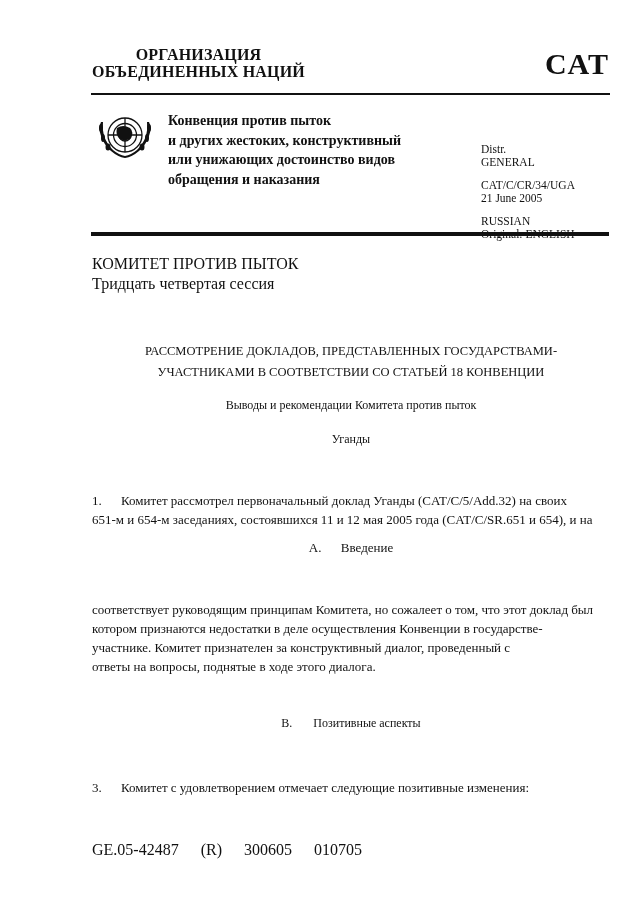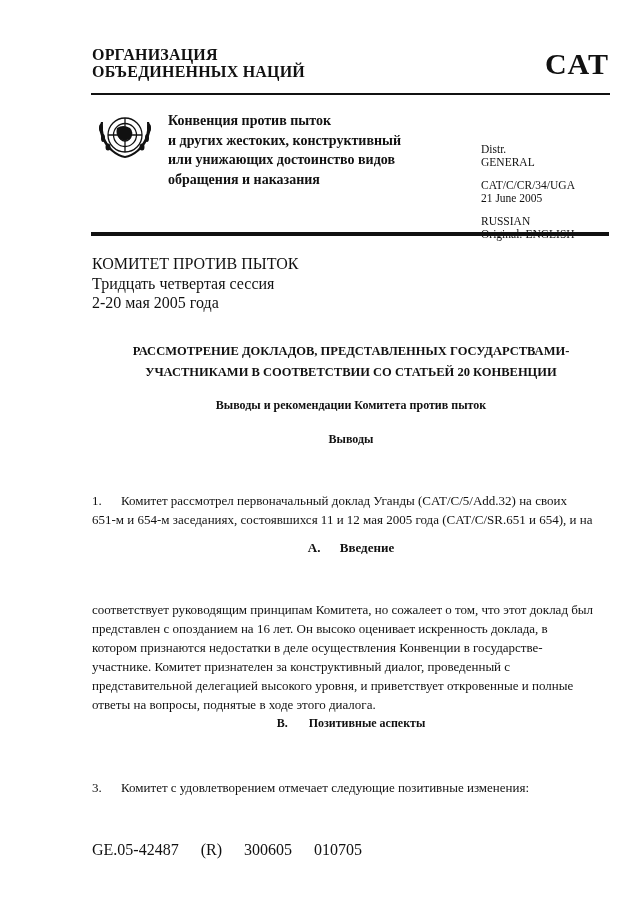--- a/index.html
+++ b/index.html
@@ -1,28 +1,28 @@
 <!DOCTYPE html>
 <html><head>
 <meta charset="utf-8">
 <style>
   html, body { margin: 0; padding: 0; background: #ffffff; }
   body { width: 640px; height: 905px; position: relative; overflow: hidden;
          font-family: "Liberation Serif", "DejaVu Serif", serif; color: #111; }
   .abs { position: absolute; }
-  .org { left: 92px; top: 46px; font-weight: bold; font-size: 16px; line-height: 17px; letter-spacing: 0.2px; }
+  .org { left: 92px; top: 46px; font-weight: bold; font-size: 16px; line-height: 17px; letter-spacing: 0.2px; text-align: center; }
   .cat { right: 31px; top: 42px; font-weight: bold; font-size: 30px; line-height: 44px; letter-spacing: 1px; }
   .rule-thin { left: 91px; top: 93px; width: 519px; height: 2px; background: #111; }
   .rule-thick { left: 91px; top: 232px; width: 518px; height: 4px; background: #111; }
   .emblem { left: 95px; top: 108px; width: 60px; height: 58px; }
   .conv { left: 168px; top: 111px; font-weight: bold; font-size: 14px; line-height: 19.5px; }
   .distr { left: 481px; top: 109px; font-size: 11.5px; line-height: 13px; margin-top: 34px; }
   .distr .gap { height: 10px; }
   .committee { left: 92px; top: 254px; font-size: 16px; line-height: 19.5px; }
-  .center { left: 92px; width: 518px; text-align: center; font-weight: bold; }
+  .center { left: 92px; width: 518px; text-align: center; font-weight: normal; }
   .title { top: 341px; font-size: 12.5px; line-height: 21px; }
   .sub { top: 398px; font-size: 12px; }
   .country { top: 432px; font-size: 12px; }
   .para { left: 92px; width: 518px; font-size: 13px; line-height: 19px; margin-top: 28px; }
   .para .num { display: inline-block; width: 29px; }
   .secA { top: 540px; font-size: 13px; }
   .secB { top: 716px; font-size: 12px; }
   .sec .letter { display: inline-block; width: 32px; text-align: left; }
   .footer { left: 92px; top: 841px; font-size: 16px; word-spacing: 4px; }
   .footer span { margin-right: 14px; }
@@ -76,45 +76,42 @@
   <div class="gap"></div>
   <div>RUSSIAN</div>
   <div>Original:  ENGLISH</div>
 </div>
 
 <div class="abs rule-thick"></div>
 
 <div class="abs committee">
   <div>КОМИТЕТ ПРОТИВ ПЫТОК</div>
   <div>Тридцать четвертая сессия</div>
-  <div>2-20 мая 2005 года</div>
 </div>
 
 <div class="abs center title">
   <div>РАССМОТРЕНИЕ ДОКЛАДОВ, ПРЕДСТАВЛЕННЫХ ГОСУДАРСТВАМИ-</div>
-  <div>УЧАСТНИКАМИ В СООТВЕТСТВИИ СО СТАТЬЕЙ 20 КОНВЕНЦИИ</div>
+  <div>УЧАСТНИКАМИ В СООТВЕТСТВИИ СО СТАТЬЕЙ 18 КОНВЕНЦИИ</div>
 </div>
 <div class="abs center sub">Выводы и рекомендации Комитета против пыток</div>
-<div class="abs center country">Выводы</div>
+<div class="abs center country">Уганды</div>
 
 <div class="abs para" style="top:463px;">
   <div><span class="num">1.</span><span>Комитет рассмотрел первоначальный доклад Уганды (CAT/C/5/Add.32) на своих</span></div>
   <div>651-м и 654-м заседаниях, состоявшихся 11 и 12 мая 2005 года (CAT/C/SR.651 и 654), и на</div>
 </div>
 
 <div class="abs center sec secA">
   <span class="letter">A.</span><span>Введение</span>
 </div>
 
 <div class="abs para" style="top:572px;">
   <div>соответствует руководящим принципам Комитета, но сожалеет о том, что этот доклад был</div>
-  <div>представлен с опозданием на 16 лет.  Он высоко оценивает искренность доклада, в</div>
   <div>котором признаются недостатки в деле осуществления Конвенции в государстве-</div>
   <div>участнике.  Комитет признателен за конструктивный диалог, проведенный с</div>
-  <div>представительной делегацией высокого уровня, и приветствует откровенные и полные</div>
   <div>ответы на вопросы, поднятые в ходе этого диалога.</div>
 </div>
 
 <div class="abs center sec secB">
   <span class="letter">B.</span><span>Позитивные аспекты</span>
 </div>
 
 <div class="abs para" style="top:750px;">
   <div><span class="num">3.</span><span>Комитет с удовлетворением отмечает следующие позитивные изменения:</span></div>
 </div>

